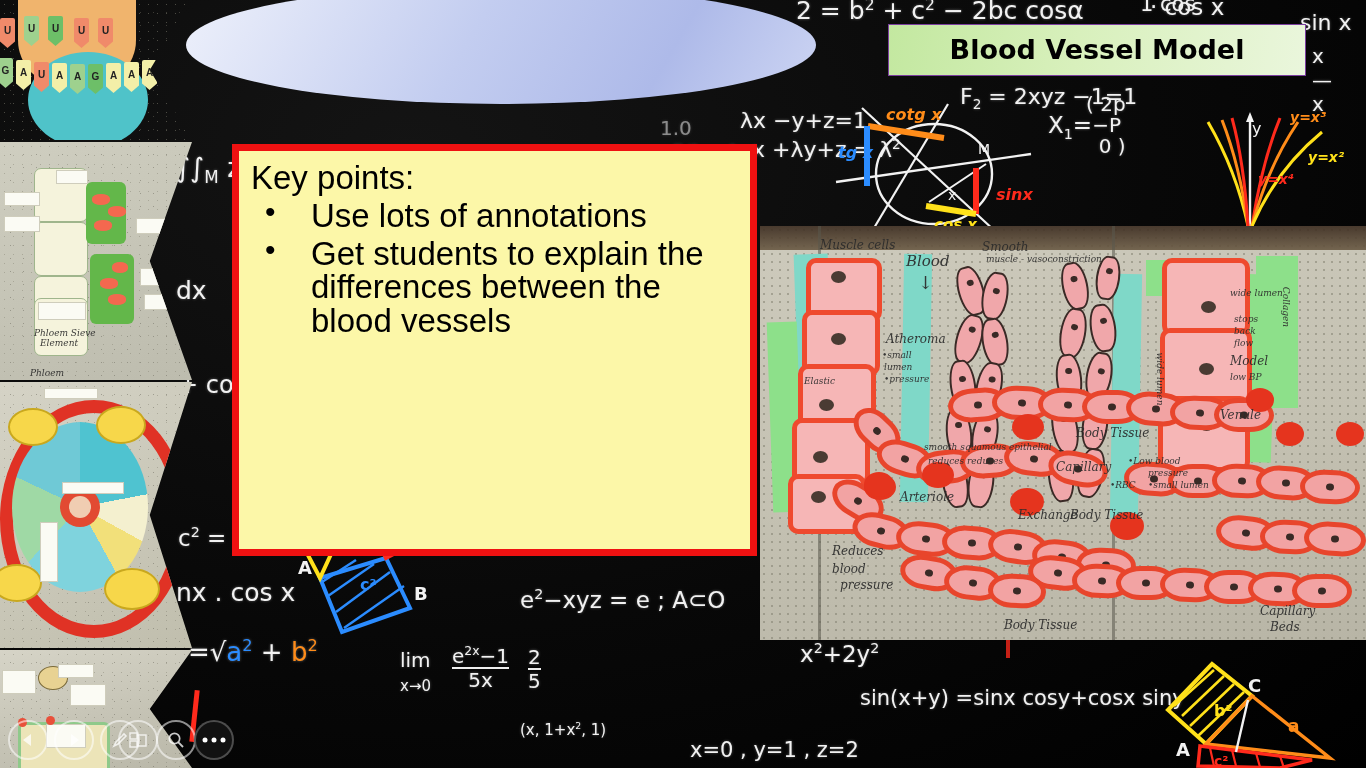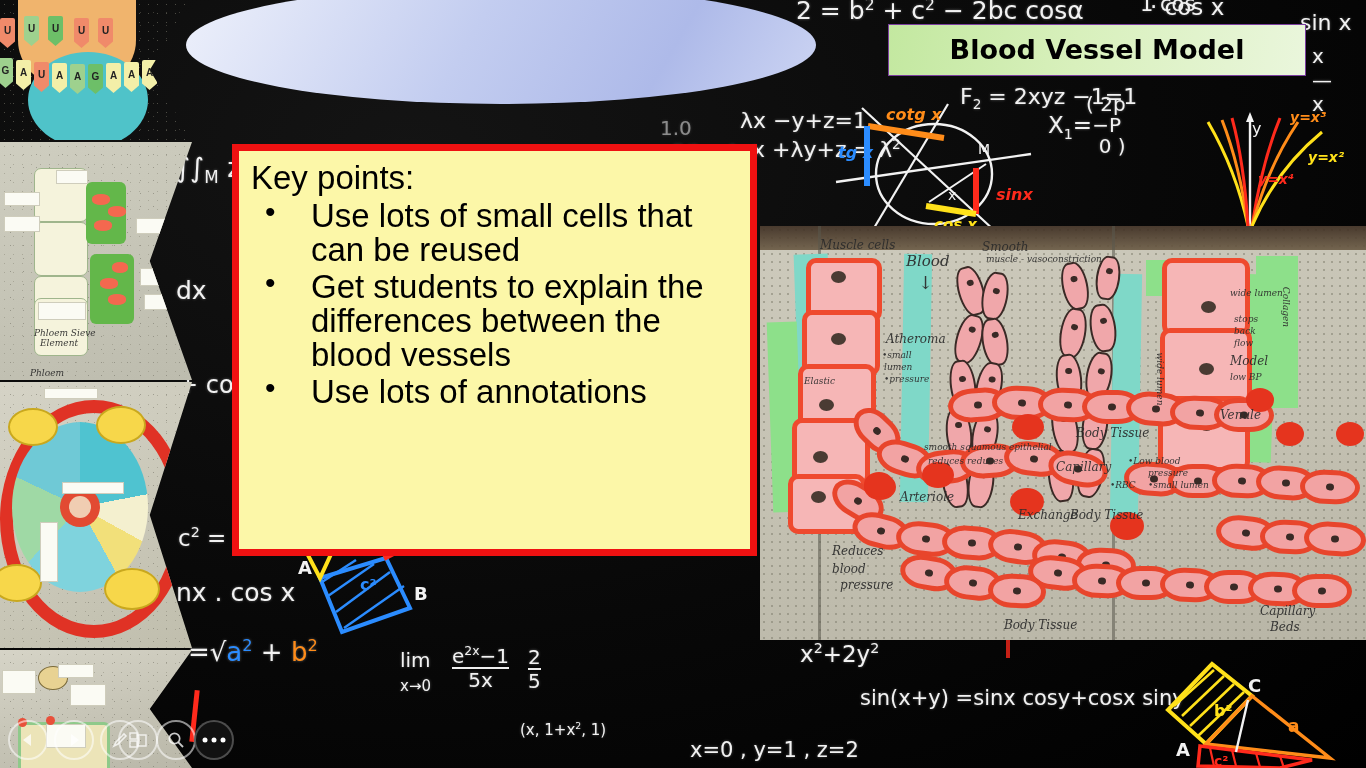--- a/index.html
+++ b/index.html
@@ -133,20 +133,21 @@
   <div class="chalk" style="left:752px;top:136px;font-size:22px;">x +λy+z = λ<sup>2</sup></div>
   <div class="chalk" style="left:960px;top:84px;font-size:22px;">F<sub>2</sub> = 2xyz −1=1</div>
   <div class="chalk" style="left:1048px;top:112px;font-size:23px;">X<sub>1</sub>=</div>
   <div class="chalk" style="left:1086px;top:94px;font-size:20px;line-height:1.05;">
     (&nbsp;2p<br>&nbsp;−P<br>&nbsp;&nbsp;0&nbsp;)</div>
   <div class="chalk" style="left:178px;top:370px;font-size:24px;">+ cos<sup>2</sup>x</div>
   <div class="chalk" style="left:178px;top:524px;font-size:23px;">c<sup>2</sup> =</div>
   <div class="chalk" style="left:176px;top:578px;font-size:25px;">nx . cos x</div>
   <div class="chalk" style="left:188px;top:636px;font-size:26px;">
     =√<span class="c-b">a<sup>2</sup></span> + <span class="c-o">b<sup>2</sup></span></div>
+  <div class="chalk" style="left:520px;top:586px;font-size:23px;">e<sup>2</sup>−xyz = e ; A⊂O</div>
   <div class="chalk" style="left:400px;top:648px;font-size:20px;">
     lim<br><span style="font-size:15px;">x→0</span></div>
   <div class="chalk" style="left:452px;top:644px;font-size:20px;line-height:1.1;text-align:center;">
     e<sup>2x</sup>−1<br><span style="border-top:2px solid #eee;display:block;">5x</span></div>
   <div class="chalk" style="left:528px;top:646px;font-size:20px;line-height:1.1;text-align:center;">
     2<br><span style="border-top:2px solid #eee;display:block;">5</span></div>
   <div class="chalk" style="left:520px;top:720px;font-size:15px;">(x, 1+x<sup>2</sup>, 1)</div>
   <div class="chalk" style="left:690px;top:738px;font-size:21px;">x=0 , y=1 , z=2</div>
   <div class="chalk" style="left:800px;top:640px;font-size:23px;">x<sup>2</sup>+2y<sup>2</sup></div>
   <div class="chalk" style="left:860px;top:686px;font-size:21px;">sin(x+y) =sinx cosy+cosx siny</div>
@@ -320,23 +321,22 @@
 
   <div class="title-ell"></div>
 
   <div class="banner">
     <span>Blood Vessel Model</span>
   </div>
 
   <div class="kbox">
     <h3>Key points:</h3>
     <ul>
-      <li>Use lots of small cells that can be reused</li>
+      <li>Use lots of annotations</li>
       <li>Get students to explain the differences between the blood vessels</li>
-      <li>Use lots of annotations</li>
     </ul>
   </div>
 
   <div class="mainphoto">
     <div class="mp-speck"></div>
     <div class="mp-edge"></div>
     <div class="mp-seam" style="left:58px;"></div>
     <div class="mp-seam" style="left:352px;"></div>
 
     <div class="strip-tl" style="left:38px;top:28px;width:34px;height:252px;transform:rotate(-2deg);"></div>

